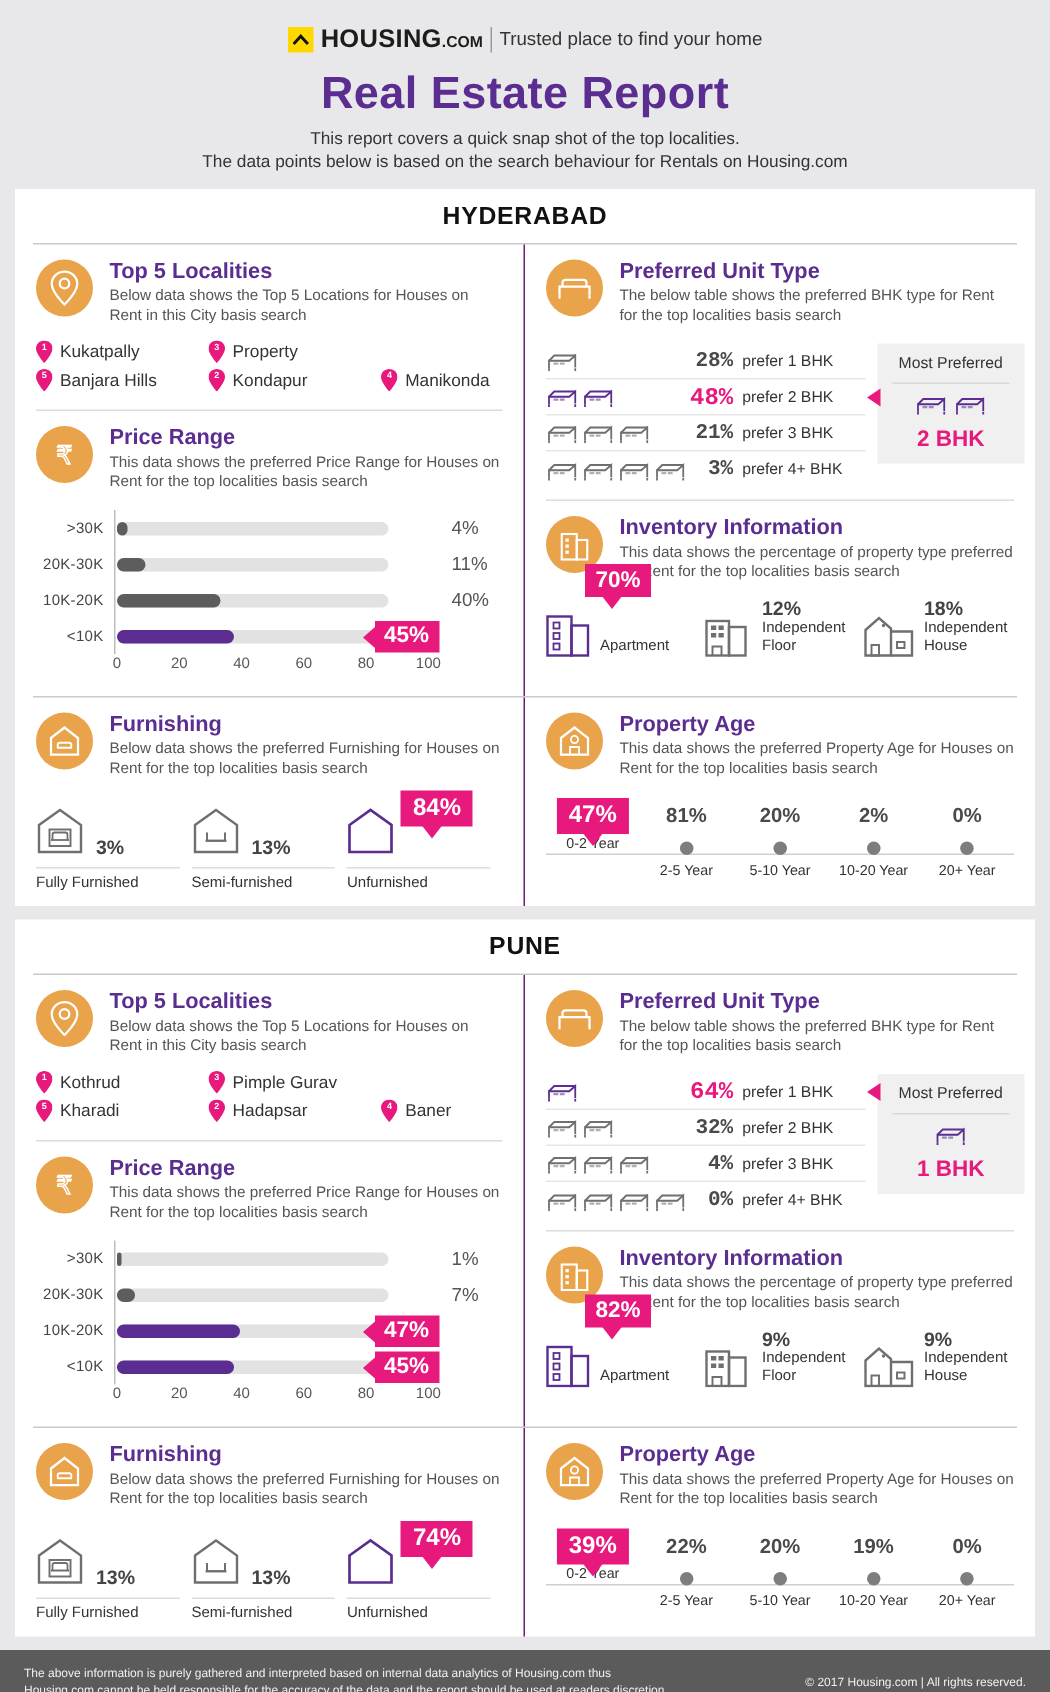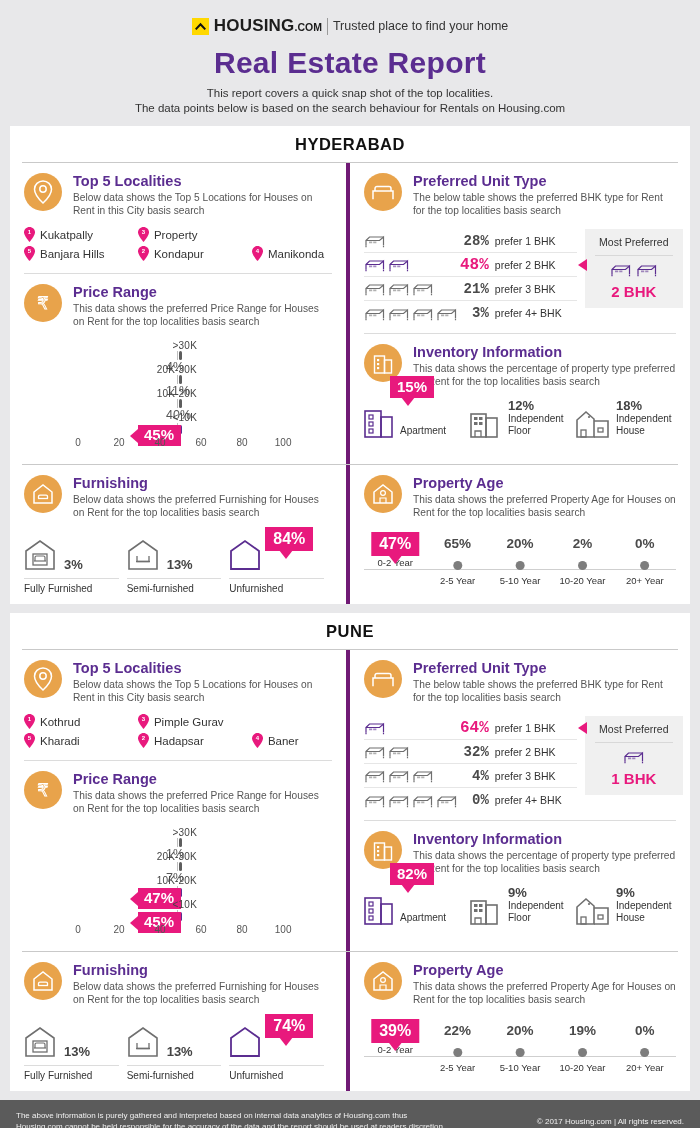--- a/index.html
+++ b/index.html
@@ -33,21 +33,21 @@
   .city-card { background: #ffffff; margin: 0 10px 9px; }
   .city-name {
     text-align: center; font-size: 16.5px; font-weight: bold; color: #111;
     letter-spacing: .5px; padding: 9px 0 8px;
   }
   .rule { height: 1px; background: #c9c9c9; margin: 0 12px; }
   .rule-light { height: 1px; background: #dcdcdc; margin: 0; }
 
   .cols { display: flex; }
   .col { width: 50%; padding: 0 0 0 0; }
-  .col-left { border-right: 4px solid #701a75; }
+  .col-left { border-right: 1px solid #701a75; }
 
   .blk { padding: 10px 14px 6px; }
 
   
   .blk-head { display: flex; gap: 11px; align-items: flex-start; }
   .circ {
     width: 38px; height: 38px; border-radius: 50%; background: #e8a34b;
     flex: 0 0 38px; display: flex; align-items: center; justify-content: center;
   }
   .blk-title { font-size: 14.5px; font-weight: bold; color: #5b2d90; line-height: 17px; }
@@ -60,21 +60,21 @@
   .loc:nth-child(3) { width: 37%; }
   .pin { position: relative; width: 11px; height: 15px; flex: 0 0 11px; }
   .pin svg { display: block; }
   .pin span {
     position: absolute; top: 1px; left: 0; width: 11px; text-align: center;
     font-size: 6px; color: #fff; font-weight: bold; line-height: 8px;
   }
 
   
   .chart { padding: 6px 14px 12px 14px; }
-  .chart-row { display: flex; align-items: center; height: 24px; position: relative; flex-direction: column; }
+  .chart-row { display: flex; align-items: center; height: 24px; position: relative; }
   .cat-lab { width: 52px; text-align: right; font-size: 10px; color: #444; padding-right: 7px; letter-spacing: .2px; }
   .track-wrap { position: relative; flex: 1; height: 24px; display: flex; align-items: center; }
   .axis-line { position: absolute; left: 0; top: 0; bottom: 0; width: 1px; background: #bdbdbd; }
   .track { position: relative; height: 9px; background: #e2e2e2; border-radius: 5px; width: 84%; margin-left: 2px; }
   .fill { position: absolute; left: 0; top: 0; bottom: 0; border-radius: 5px; background: #5d5d5d; min-width: 3px; }
   .fill.hi { background: #5b2d90; }
   .val { width: 44px; font-size: 12.5px; color: #555; padding-left: 10px; }
   .callout-pin {
     position: absolute; right: -2px; top: 2px;
     background: #e8197d; color: #fff; font-size: 15px; font-weight: bold;
@@ -501,21 +501,21 @@
       <span class="inv-ico">
                   <svg width="30" height="34" viewBox="0 0 30 34">
                     <rect x="1" y="7" width="16" height="26" fill="none" stroke="#5b2d90" stroke-width="1.6"></rect>
                     <rect x="17" y="13" width="11" height="20" fill="none" stroke="#5b2d90" stroke-width="1.6"></rect>
                     <rect x="5" y="11" width="4" height="4" fill="none" stroke="#5b2d90" stroke-width="1.2"></rect>
                     <rect x="5" y="18" width="4" height="4" fill="none" stroke="#5b2d90" stroke-width="1.2"></rect>
                     <rect x="5" y="25" width="4" height="4" fill="none" stroke="#5b2d90" stroke-width="1.2"></rect>
                   </svg>
                 </span>
       <div class="inv-txt">
-        <div class="bubble">15%</div>
+        <div class="bubble">70%</div>
         <div class="inv-lab">Apartment</div>
       </div>
               </div>
               <div class="inv-item">
       <span class="inv-ico">
                   <svg width="32" height="30" viewBox="0 0 32 30">
                     <rect x="1" y="6" width="15" height="23" fill="none" stroke="#6f6f6f" stroke-width="1.6"></rect>
                     <rect x="16" y="10" width="11" height="19" fill="none" stroke="#6f6f6f" stroke-width="1.6"></rect>
                     <rect x="4" y="9" width="3.5" height="3" fill="#6f6f6f"></rect>
                     <rect x="9" y="9" width="3.5" height="3" fill="#6f6f6f"></rect>
@@ -618,21 +618,21 @@
         </div>
         <div class="age">
     <div class="age-line">
       <div class="age-axis"></div>
                 <div class="age-pt" style="left:10%">
       <div class="age-bubble">47%</div>
                   <div class="age-dot hi"></div>
       <div class="age-lab">0-2 Year</div>
                 </div>
                 <div class="age-pt" style="left:30%">
-      <div class="age-pct">65%</div>
+      <div class="age-pct">81%</div>
                   <div class="age-dot"></div>
       <div class="age-lab">2-5 Year</div>
                 </div>
                 <div class="age-pt" style="left:50%">
       <div class="age-pct">20%</div>
                   <div class="age-dot"></div>
       <div class="age-lab">5-10 Year</div>
                 </div>
                 <div class="age-pt" style="left:70%">
       <div class="age-pct">2%</div>

